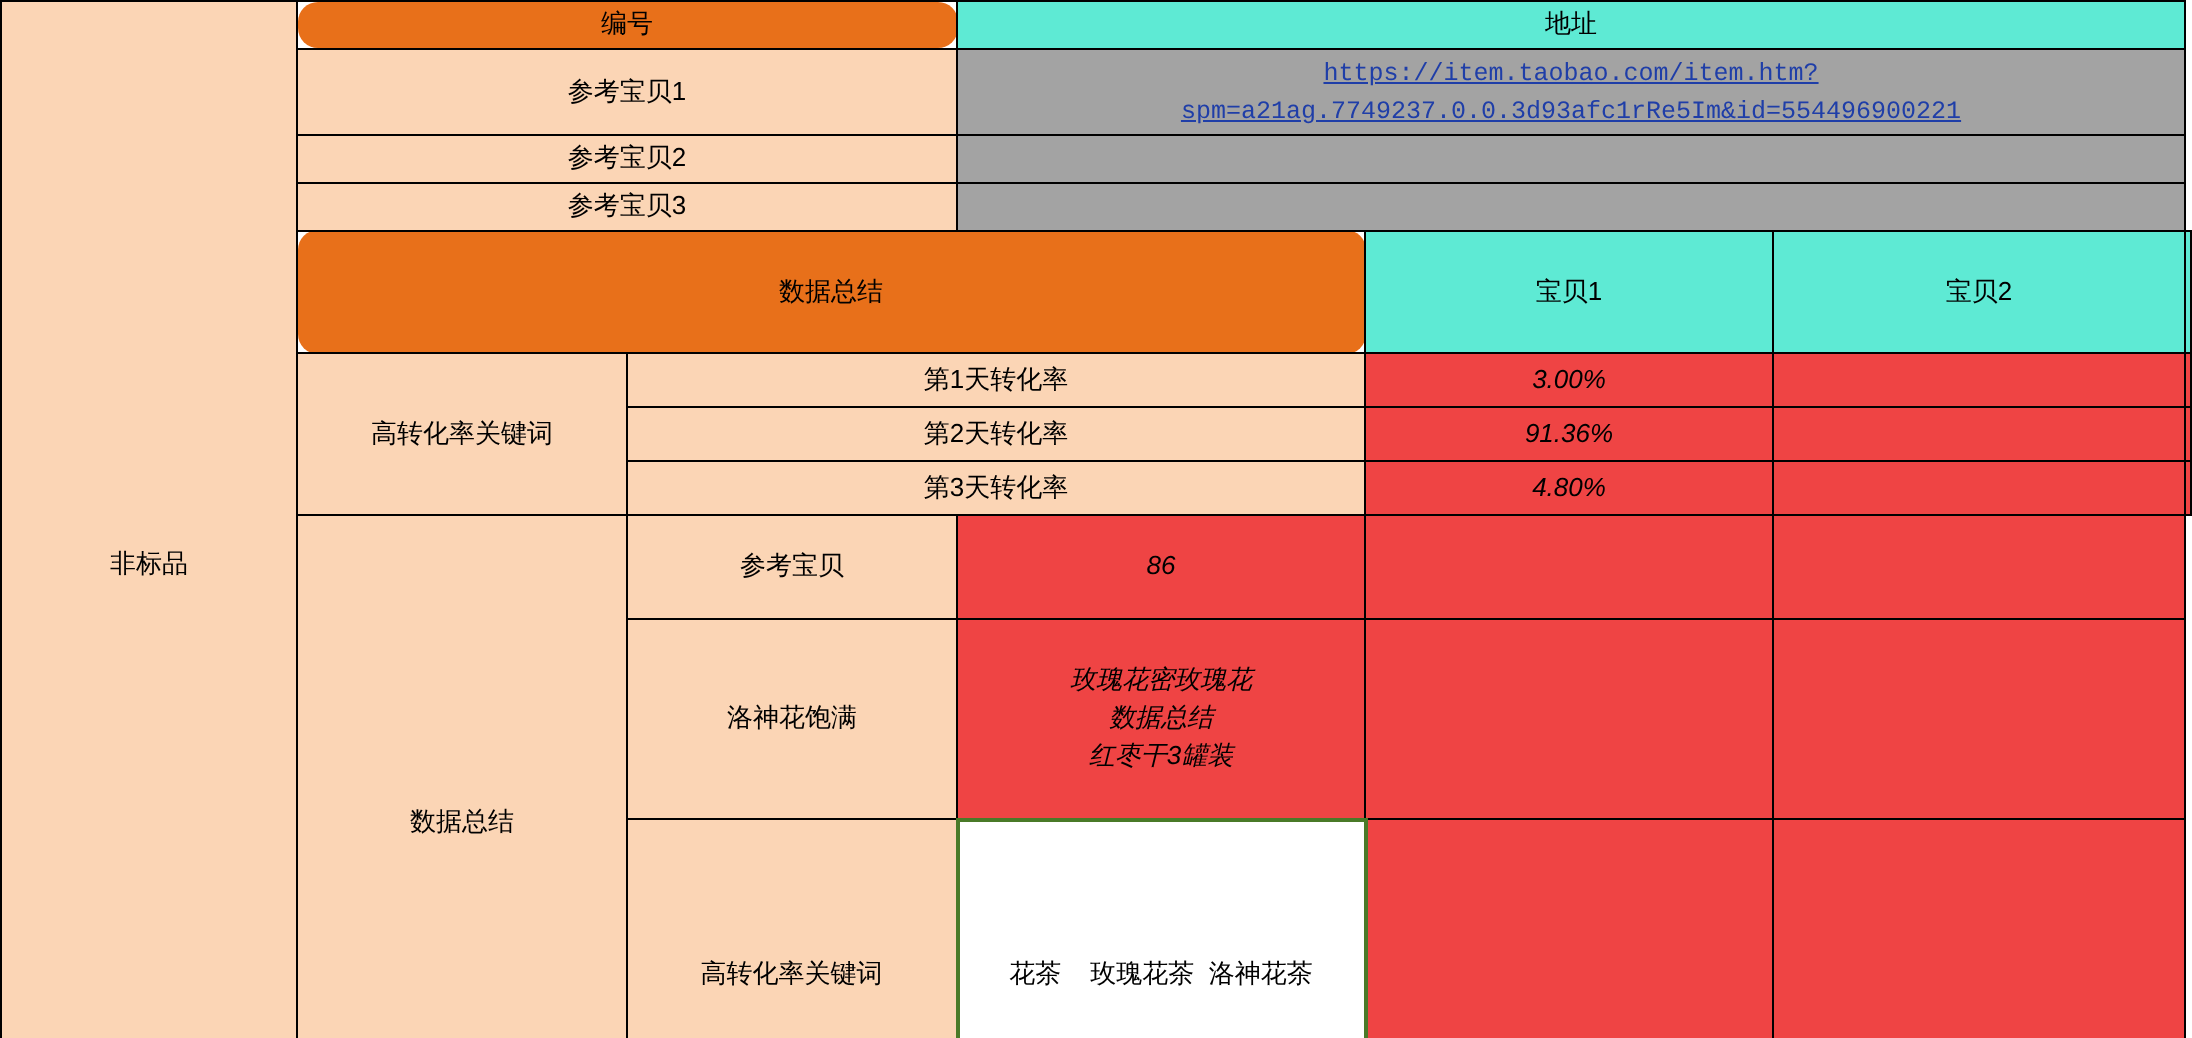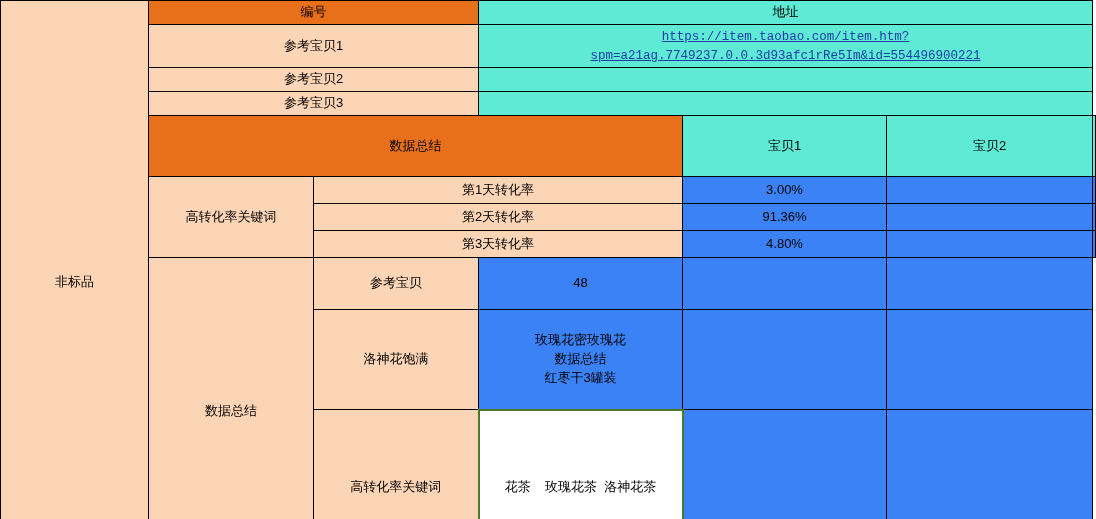--- a/index.html
+++ b/index.html
@@ -30,33 +30,35 @@
     vertical-align: middle;
     text-align: center;
     font-size: 13px;
     line-height: 1.45;
     word-wrap: break-word;
   }
   .c-header-orange {
     background: #e8701a;
     color: #000000;
     font-weight: normal;
+    border-radius: 10px;
   }
   .c-peach {
     background: #fbd5b5;
     margin-left: 16px;
   }
   .c-lightpeach {
     background: #5eead4;
   }
   .c-white {
-    background: #3b82f6;
+    background: #ef4444;
+    font-style: italic;
   }
   .link-cell {
-    background: #5eead4;
+    background: #a3a3a3;
     text-align: center;
   }
   a.url {
     color: #1f3ea8;
     text-decoration: underline;
     font-family: "Liberation Mono", monospace;
     font-size: 12.5px;
     letter-spacing: 0;
   }
   .multiline {
@@ -137,21 +139,21 @@
       <tr style="height:27px">
         <td class="c-peach" colspan="2">第3天转化率</td>
         <td class="c-white">4.80%</td>
         <td class="c-white"></td>
         <td class="c-white"></td>
       </tr>
 
       <tr style="height:52px">
         <td class="c-peach" rowspan="3">数据总结</td>
         <td class="c-peach">参考宝贝</td>
-        <td class="c-white">48</td>
+        <td class="c-white">86</td>
         <td class="c-white"></td>
         <td class="c-white"></td>
       </tr>
 
       <tr style="height:100px">
         <td class="c-peach">洛神花饱满</td>
         <td class="c-white multiline">玫瑰花密玫瑰花
 数据总结
 红枣干3罐装</td>
         <td class="c-white"></td>

